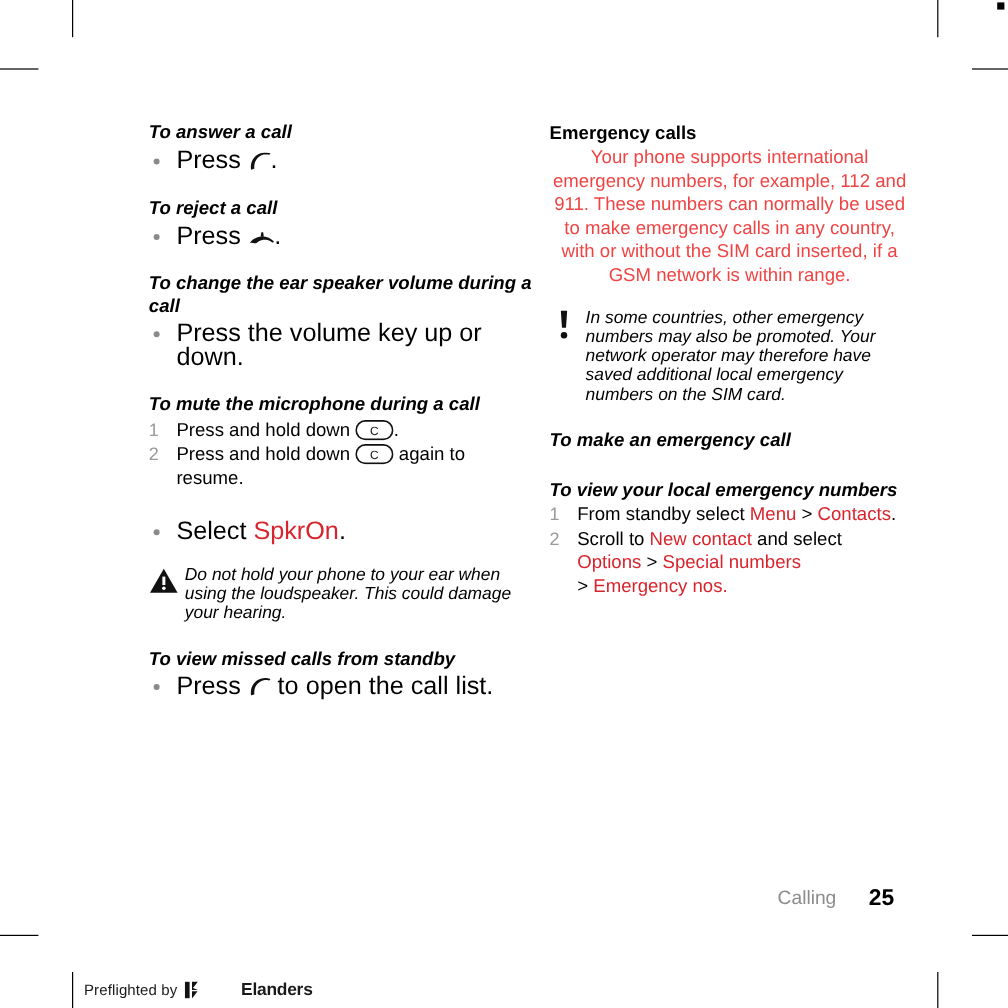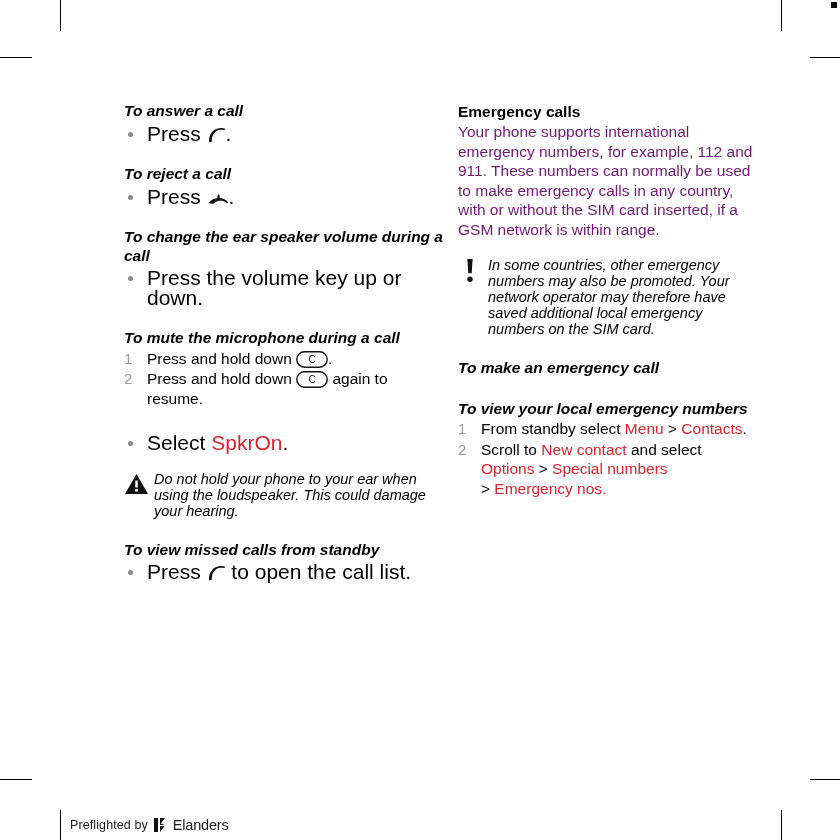--- a/index.html
+++ b/index.html
@@ -62,22 +62,23 @@
     font-style: italic;
     color: #000;
     line-height: 18.5px;
     margin: 0;
     padding: 0;
   }
 
   .body-text {
     font-size: 15.5px;
     line-height: 19.5px;
-    color: #701a75;
+    color: #ef4444;
     margin: 0;
+    text-align: center;
   }
 
   
   .step-bullet {
     position: relative;
     padding-left: 23px;
     font-size: 21px;
     line-height: 19.5px;
     color: #000;
     margin-top: 3px;
@@ -201,22 +202,23 @@
   }
   .pf-logo-mark {
     display: inline-block;
     width: 12px;
     height: 14px;
     position: relative;
     margin-right: 1px;
   }
   .pf-logo-text {
     font-size: 14.5px;
-    font-weight: normal;
+    font-weight: bold;
     letter-spacing: -0.2px;
+    margin-left: 28px;
   }
   .pf-state {
     display: inline-flex;
     align-items: center;
     gap: 4px;
     font-size: 10.5px;
     font-weight: bold;
     letter-spacing: 0.4px;
     margin-top: 44px;
   }
@@ -345,20 +347,24 @@
     <div class="step-num">
       <span class="num">1</span><span>From standby select </span><span class="ui">Menu</span><span class="gt"> &gt; </span><span class="ui">Contacts</span><span>.</span>
     </div>
 
     <div class="step-num">
       <span class="num">2</span><span>Scroll to </span><span class="ui">New contact</span><span> and select </span><br><span class="ui">Options</span><span class="gt"> &gt; </span><span class="ui">Special numbers</span><br><span class="gt">&gt; </span><span class="ui">Emergency nos.</span>
     </div>
 
   </div>
 
+  <div class="footer">
+    <span class="footer-chapter">Calling</span>
+    <span class="footer-page">25</span>
+  </div>
 
 </div>
 
 <div class="preflight">
   <span class="pf-label">Preflighted by</span>
   <span class="pf-logo-mark">
     <svg viewBox="0 0 12 14" width="12" height="14">
         <rect x="0" y="0" width="4" height="14" fill="#111"></rect>
         <path d="M6 0 l5 0 -4.2 5.4 L11 7 6 7z" fill="#111"></path>
         <path d="M6 8 l4.6 0 L6 14z" fill="#111"></path>

